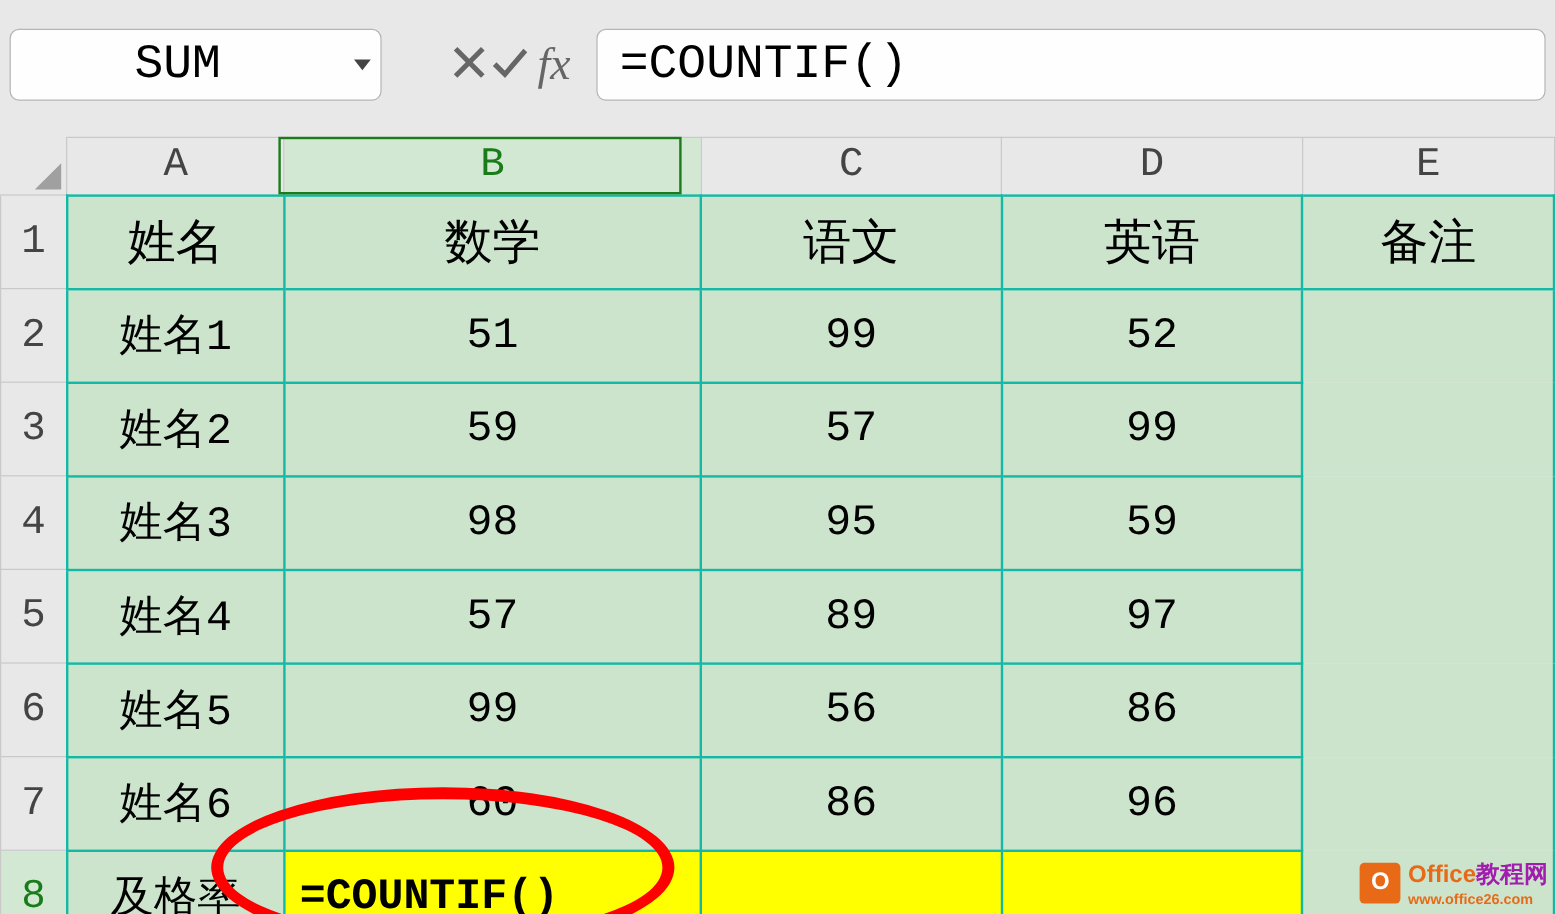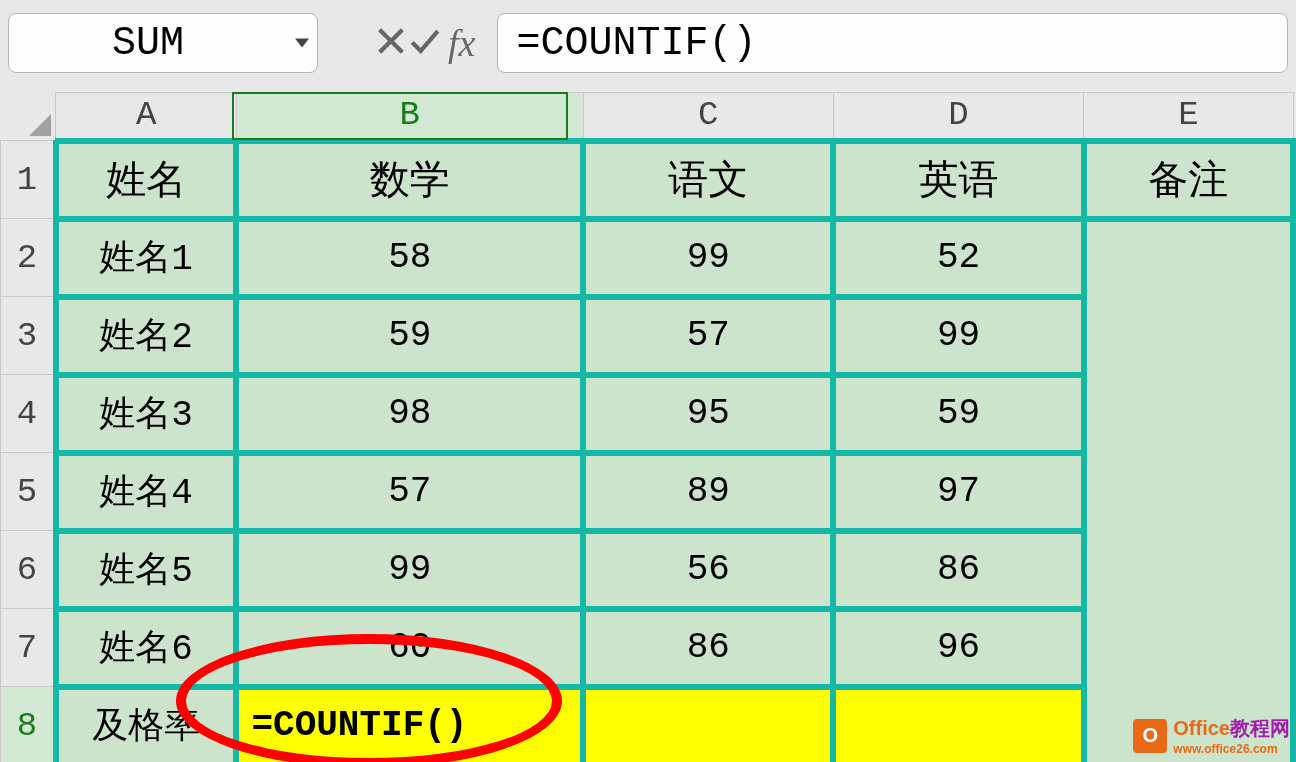--- a/index.html
+++ b/index.html
@@ -9,21 +9,21 @@
     font-family: "SimSun", "Microsoft YaHei", Arial, sans-serif;
     background: #e8e8e8;
     width: 1296px;
     height: 762px;
     overflow: hidden;
     position: relative;
   }
 
   
   .formula-area {
-    padding: 13px 8px;
+    padding: 24px 8px;
     display: flex;
     align-items: center;
     gap: 16px;
     background: #e8e8e8;
   }
   .namebox {
     width: 310px;
     height: 60px;
     border: 1px solid #b5b5b5;
     border-radius: 8px;
@@ -121,21 +121,21 @@
     color: #444;
     text-align: center;
   }
   th.rownum.active {
     background: #d2e8d2;
     color: #1a7b1a;
   }
 
   
   td {
-    border: 6px solid #14b8a6;
+    border: 2px solid #14b8a6;
     background: #cce4cc;
     font-family: SimSun, "Courier New", monospace;
     font-size: 36px;
     text-align: center;
     height: 78px;
   }
   td.headerrow {
     font-size: 40px;
   }
   td.yellow {
@@ -252,21 +252,21 @@
       <th class="rownum">1</th>
       <td class="headerrow">姓名</td>
       <td class="headerrow">数学</td>
       <td class="headerrow">语文</td>
       <td class="headerrow">英语</td>
       <td class="headerrow">备注</td>
     </tr>
     <tr>
       <th class="rownum">2</th>
       <td>姓名1</td>
-      <td>58</td>
+      <td>51</td>
       <td>99</td>
       <td>52</td>
       <td style="border-bottom:none;"></td>
     </tr>
     <tr>
       <th class="rownum">3</th>
       <td>姓名2</td>
       <td>59</td>
       <td>57</td>
       <td>99</td>

